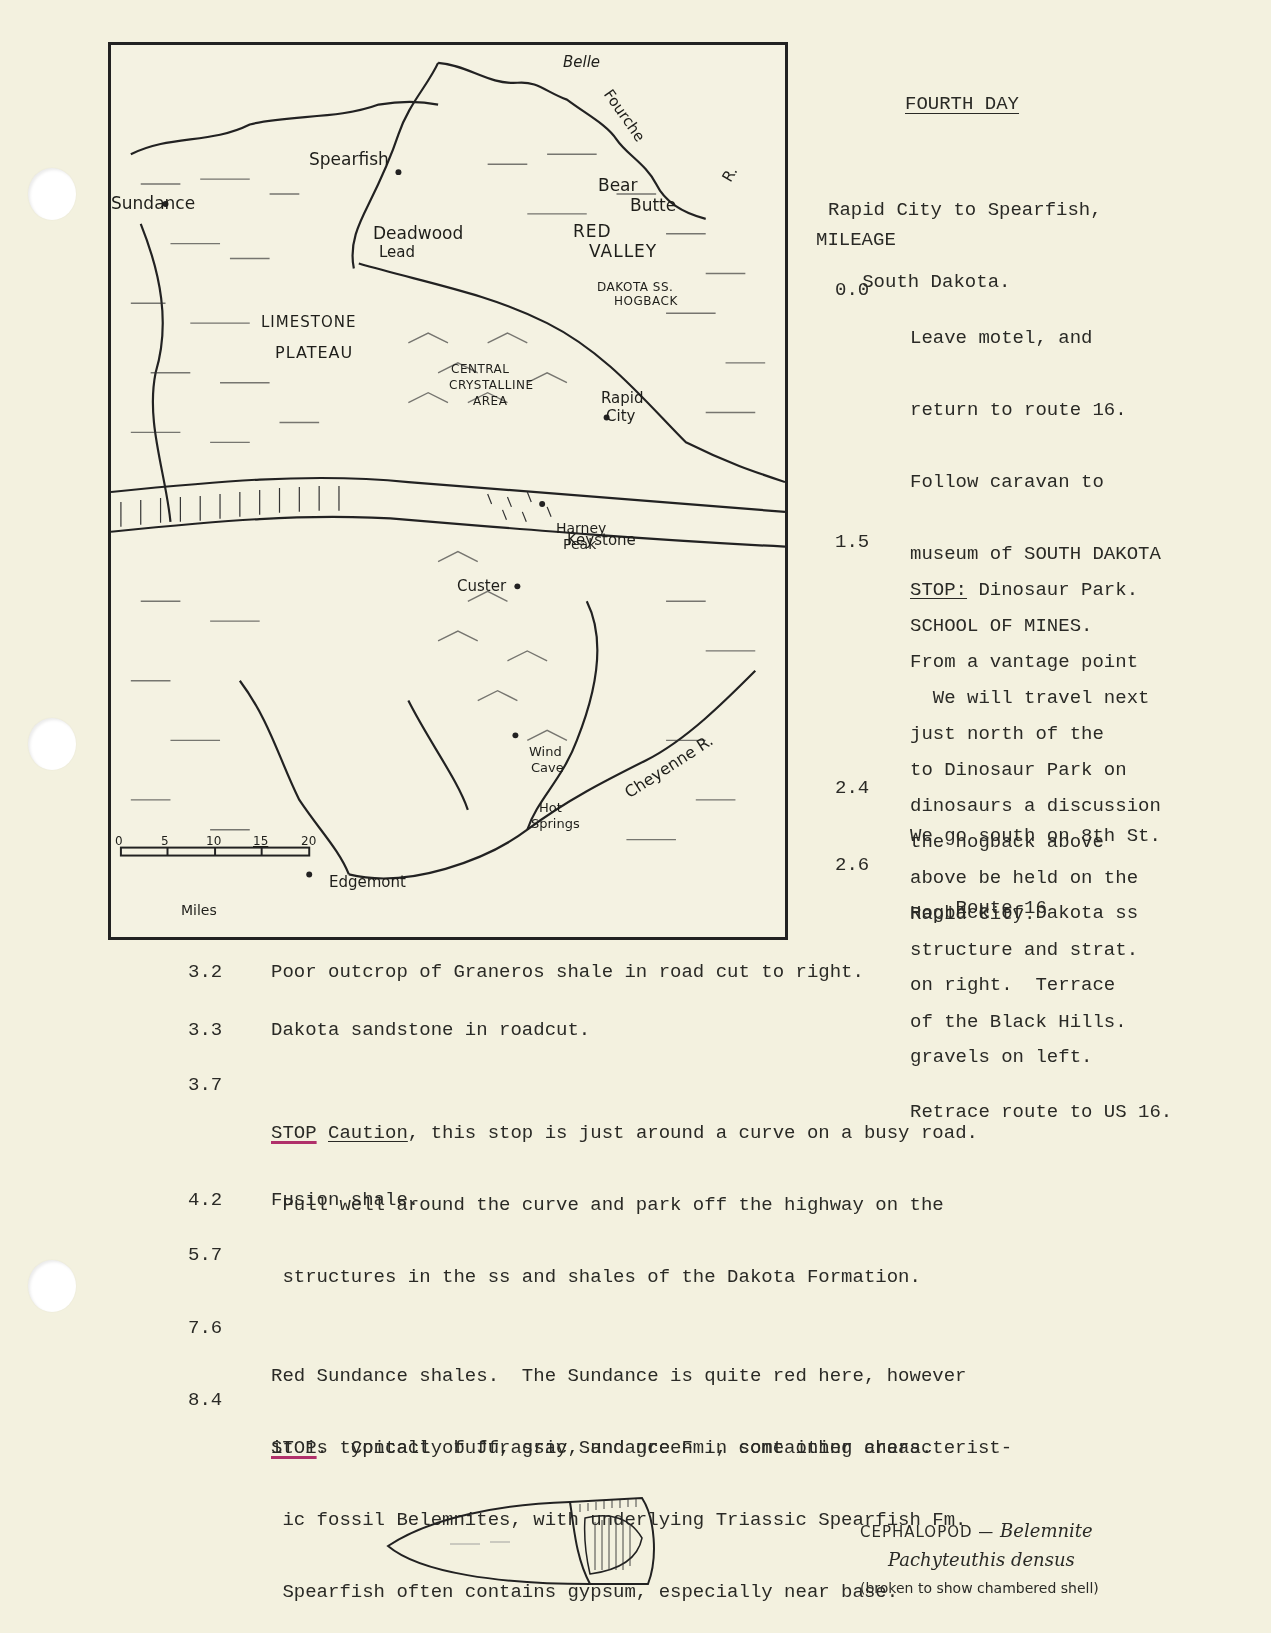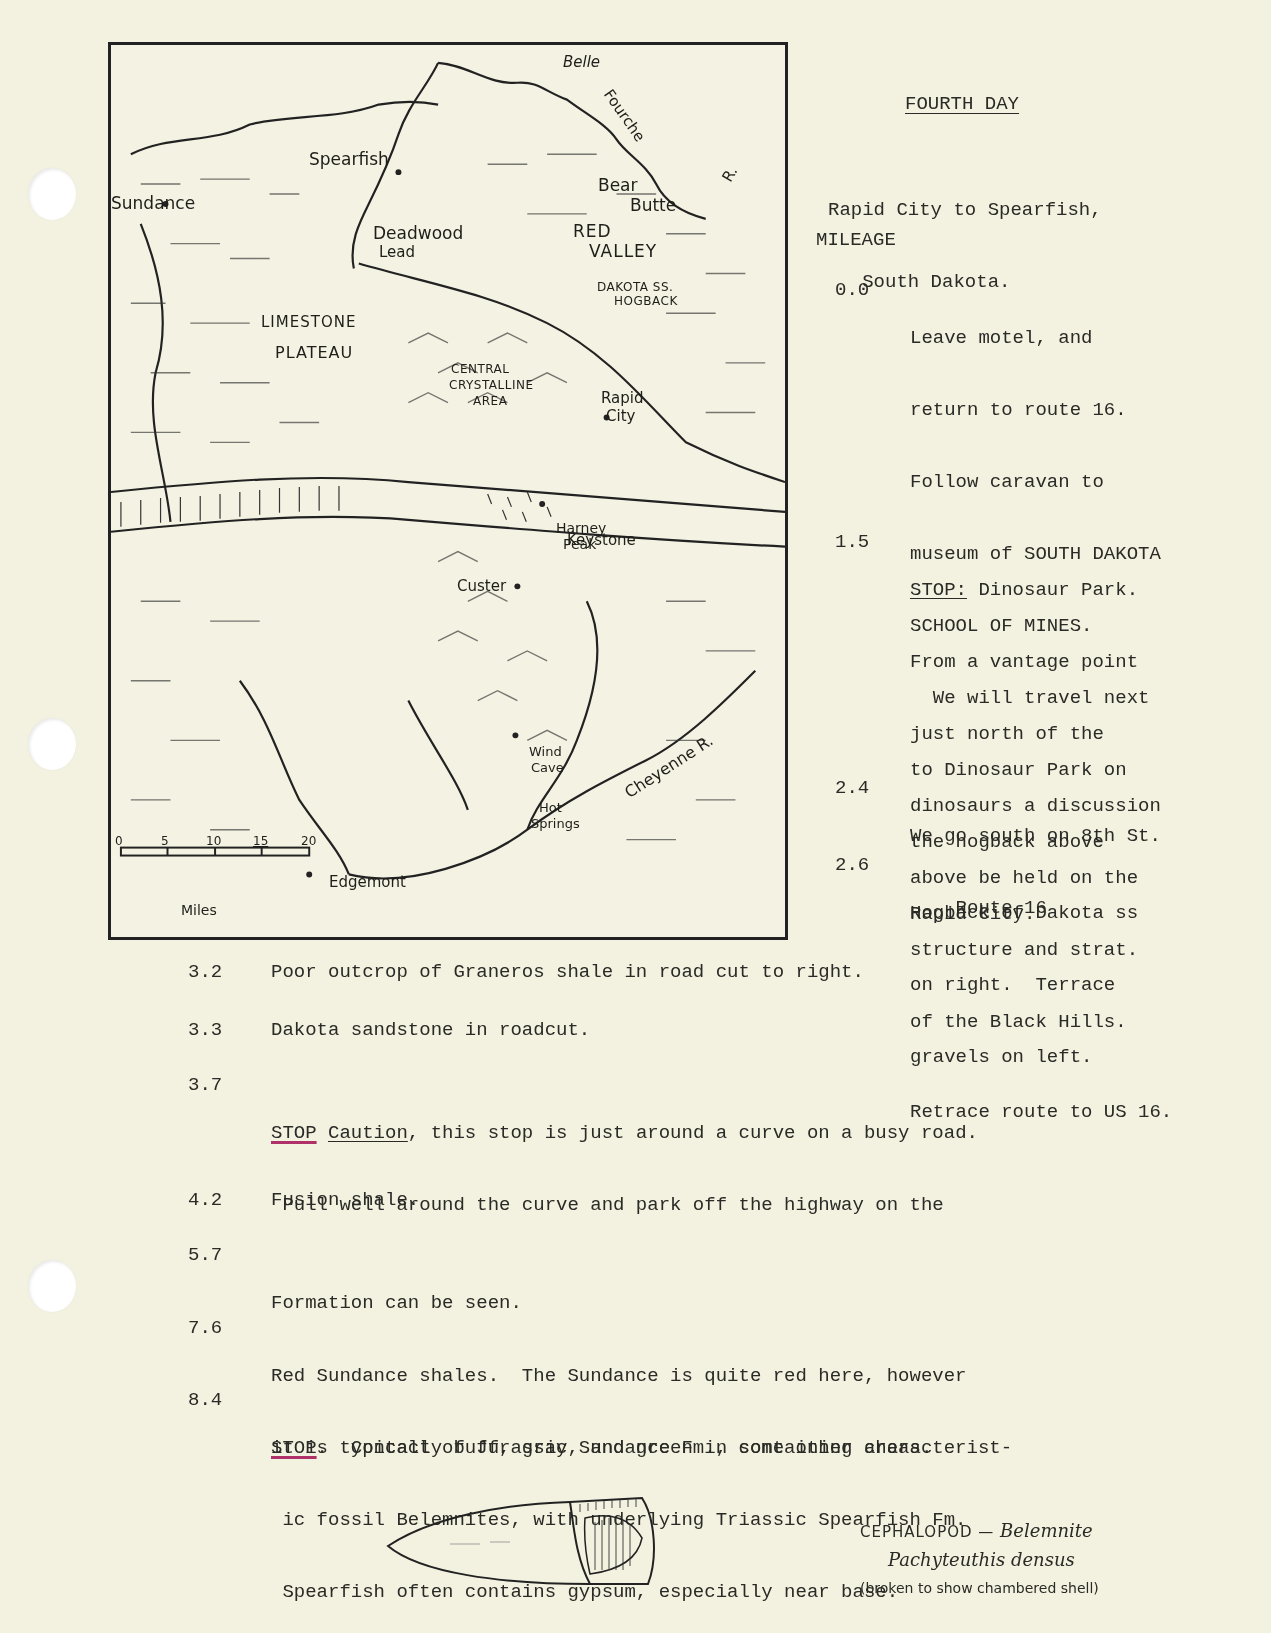--- a/index.html
+++ b/index.html
@@ -206,32 +206,32 @@
 <div class="lentry" style="top:1018px;">
   <span class="mi">3.3</span>
   <div class="body"><div>Dakota sandstone in roadcut.</div></div>
 </div>
 
 <div class="lentry" style="top:1073px;">
   <span class="mi">3.7</span>
   <div class="body">
     <div><span class="stop-mark">STOP</span> <span class="cap-u">Caution</span><span>, this stop is just around a curve on a busy road.</span></div>
     <div> Pull well around the curve and park off the highway on the</div>
+    <div> structures in the ss and shales of the Dakota Formation.</div>
   </div>
 </div>
 
 <div class="lentry" style="top:1188px;">
   <span class="mi">4.2</span>
   <div class="body"><div>Fusion shale.</div></div>
 </div>
 
 <div class="lentry" style="top:1243px;">
   <span class="mi">5.7</span>
   <div class="body">
-    <div>Formation can be seen.</div>
   </div>
 </div>
 
 <div class="lentry" style="top:1316px;">
   <span class="mi">7.6</span>
   <div class="body">
     <div>Red Sundance shales.  The Sundance is quite red here, however</div>
     <div>it is typically buff, gray, and green in some other areas.</div>
   </div>
 </div>

